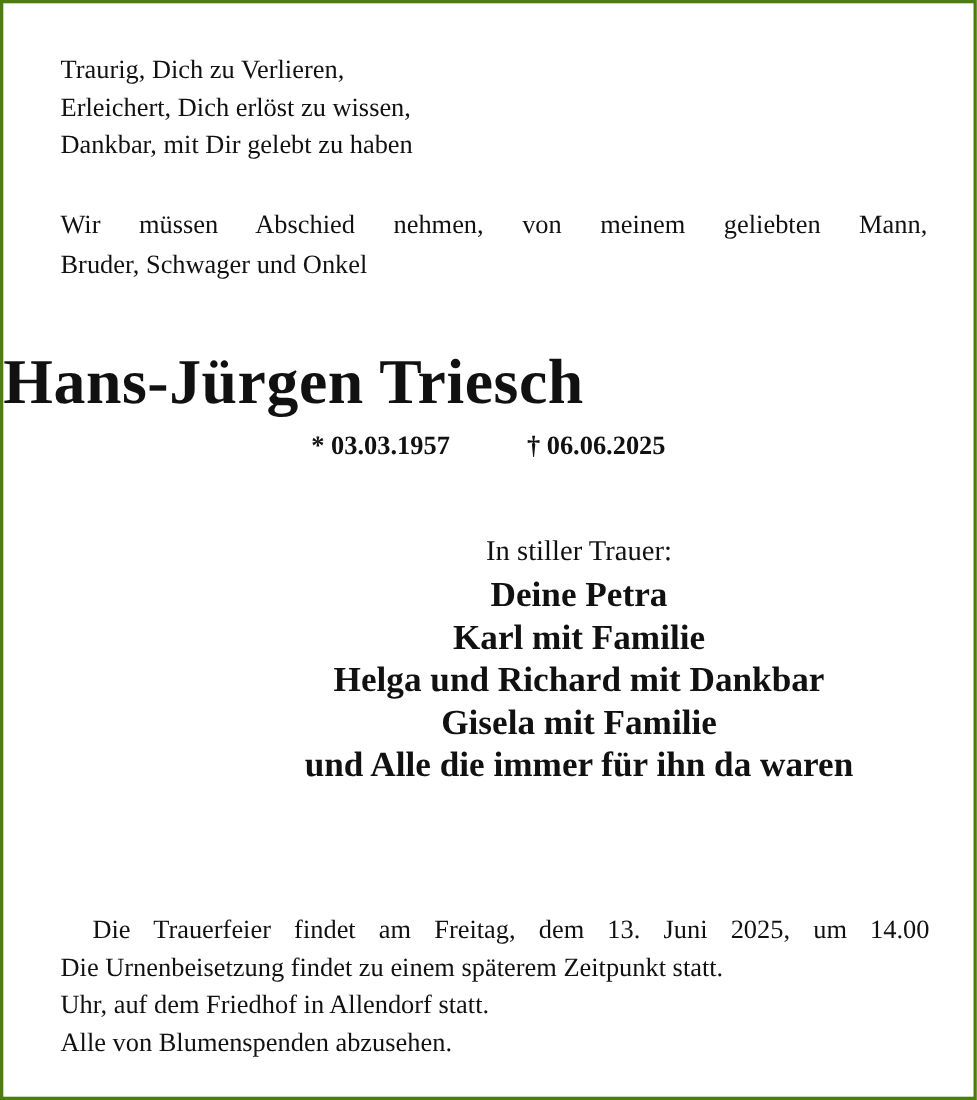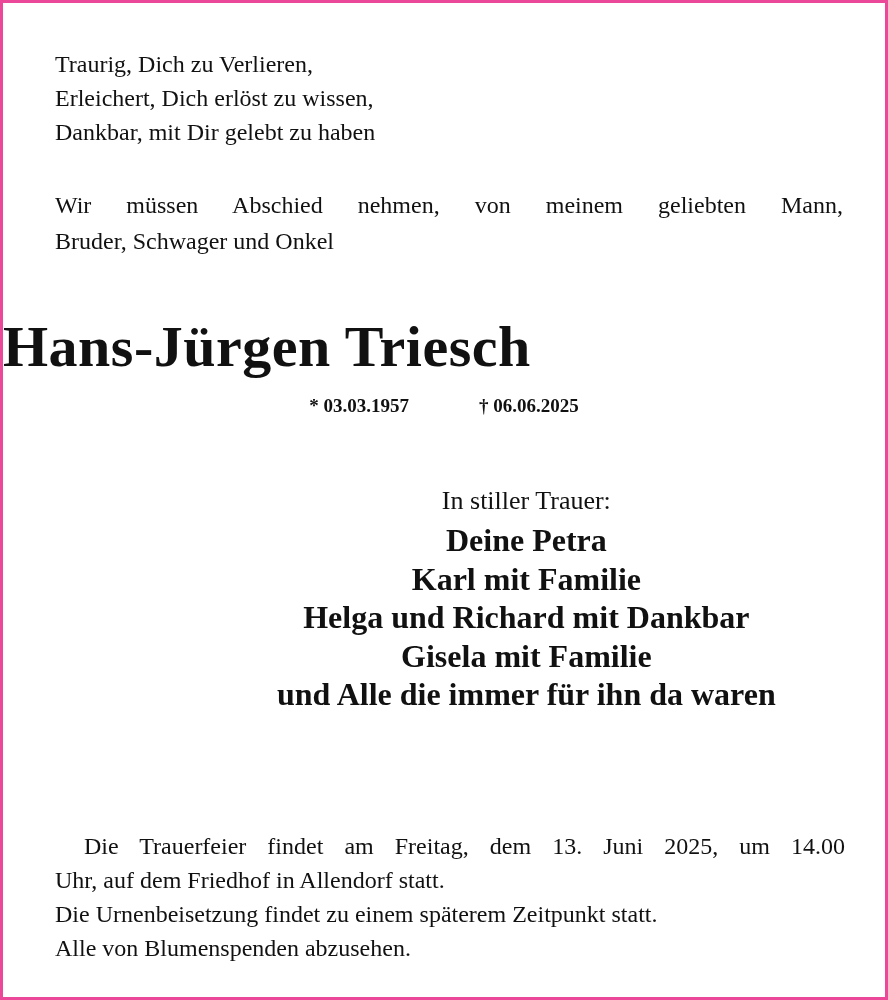--- a/index.html
+++ b/index.html
@@ -1,27 +1,27 @@
 <!DOCTYPE html>
 <html><head>
 <meta charset="utf-8">
 <style>
   html, body { margin:0; padding:0; }
   body { width:888px; height:1000px; background:#fff; overflow:hidden; }
   .frame {
     position:absolute; left:0; top:0; width:888px; height:1000px;
-    box-sizing:border-box; border:3px solid #ec4899; background:#fff;
+    box-sizing:border-box; border:3px solid #4d7c0f; background:#fff;
     font-family:"Liberation Serif", "DejaVu Serif", serif; color:#111;
   }
   .motto { position:absolute; left:52px; top:44px; font-size:24px; line-height:34px; }
   .motto div { white-space:nowrap; }
   .intro { position:absolute; left:52px; top:184px; width:788px; font-size:24px; line-height:36px; text-align:justify; }
   .intro .l1 { text-align:justify; text-align-last:justify; }
   .name { position:absolute; left:0; width:882px; top:304px; text-align:left; font-size:58px; font-weight:bold; line-height:80px; letter-spacing:0.5px; }
-  .dates { position:absolute; left:0; width:882px; top:385px; text-align:center; font-size:19px; font-weight:bold; line-height:36px; }
+  .dates { position:absolute; left:0; width:882px; top:385px; text-align:center; font-size:24px; font-weight:bold; line-height:36px; }
   .dates .gap { display:inline-block; width:70px; }
   .mourn { position:absolute; left:274px; top:478px;text-align:center; }
   .mourn .lead { font-size:26px; line-height:40px; }
   .mourn .names div { font-size:32px; font-weight:bold; line-height:38.5px; white-space:nowrap; }
   .footer { position:absolute; left:52px; top:826px; width:790px; font-size:24px; line-height:34px; }
   .footer .l1 { text-align:justify; text-align-last:justify;margin-left:29px; }
 </style>
 </head>
 <body>
 
@@ -50,18 +50,18 @@
       <div>Deine Petra</div>
       <div>Karl mit Familie</div>
       <div>Helga und Richard mit Dankbar</div>
       <div>Gisela mit Familie</div>
       <div>und Alle die immer für ihn da waren</div>
     </div>
   </div>
 
   <div class="footer">
     <div class="l1">Die Trauerfeier findet am Freitag, dem 13. Juni 2025, um 14.00</div>
+    <div>Die Urnenbeisetzung findet zu einem späterem Zeitpunkt statt.</div>
     <div>Uhr, auf dem Friedhof in Allendorf statt.</div>
-    <div>Die Urnenbeisetzung findet zu einem späterem Zeitpunkt statt.</div>
     <div>Alle von Blumenspenden abzusehen.</div>
   </div>
 
 </div>
 
 </body></html>

